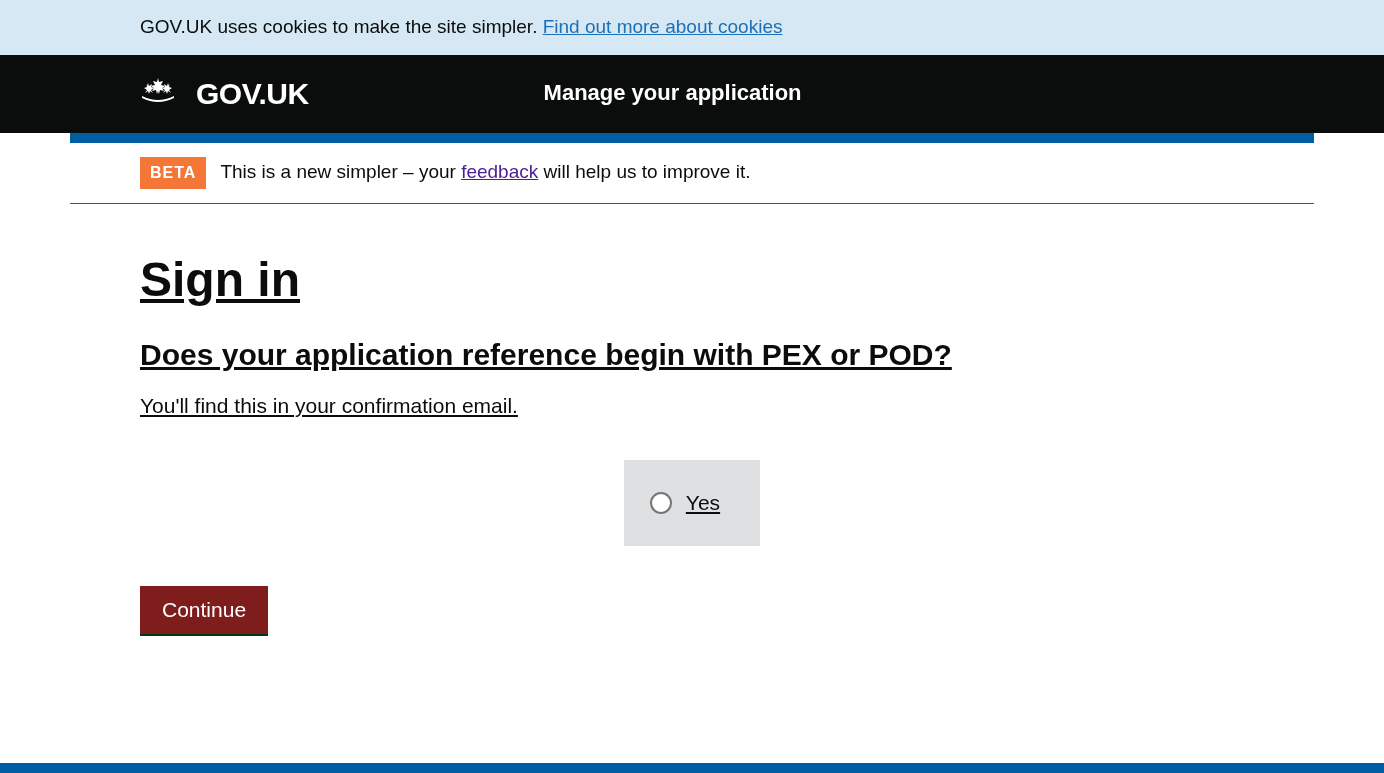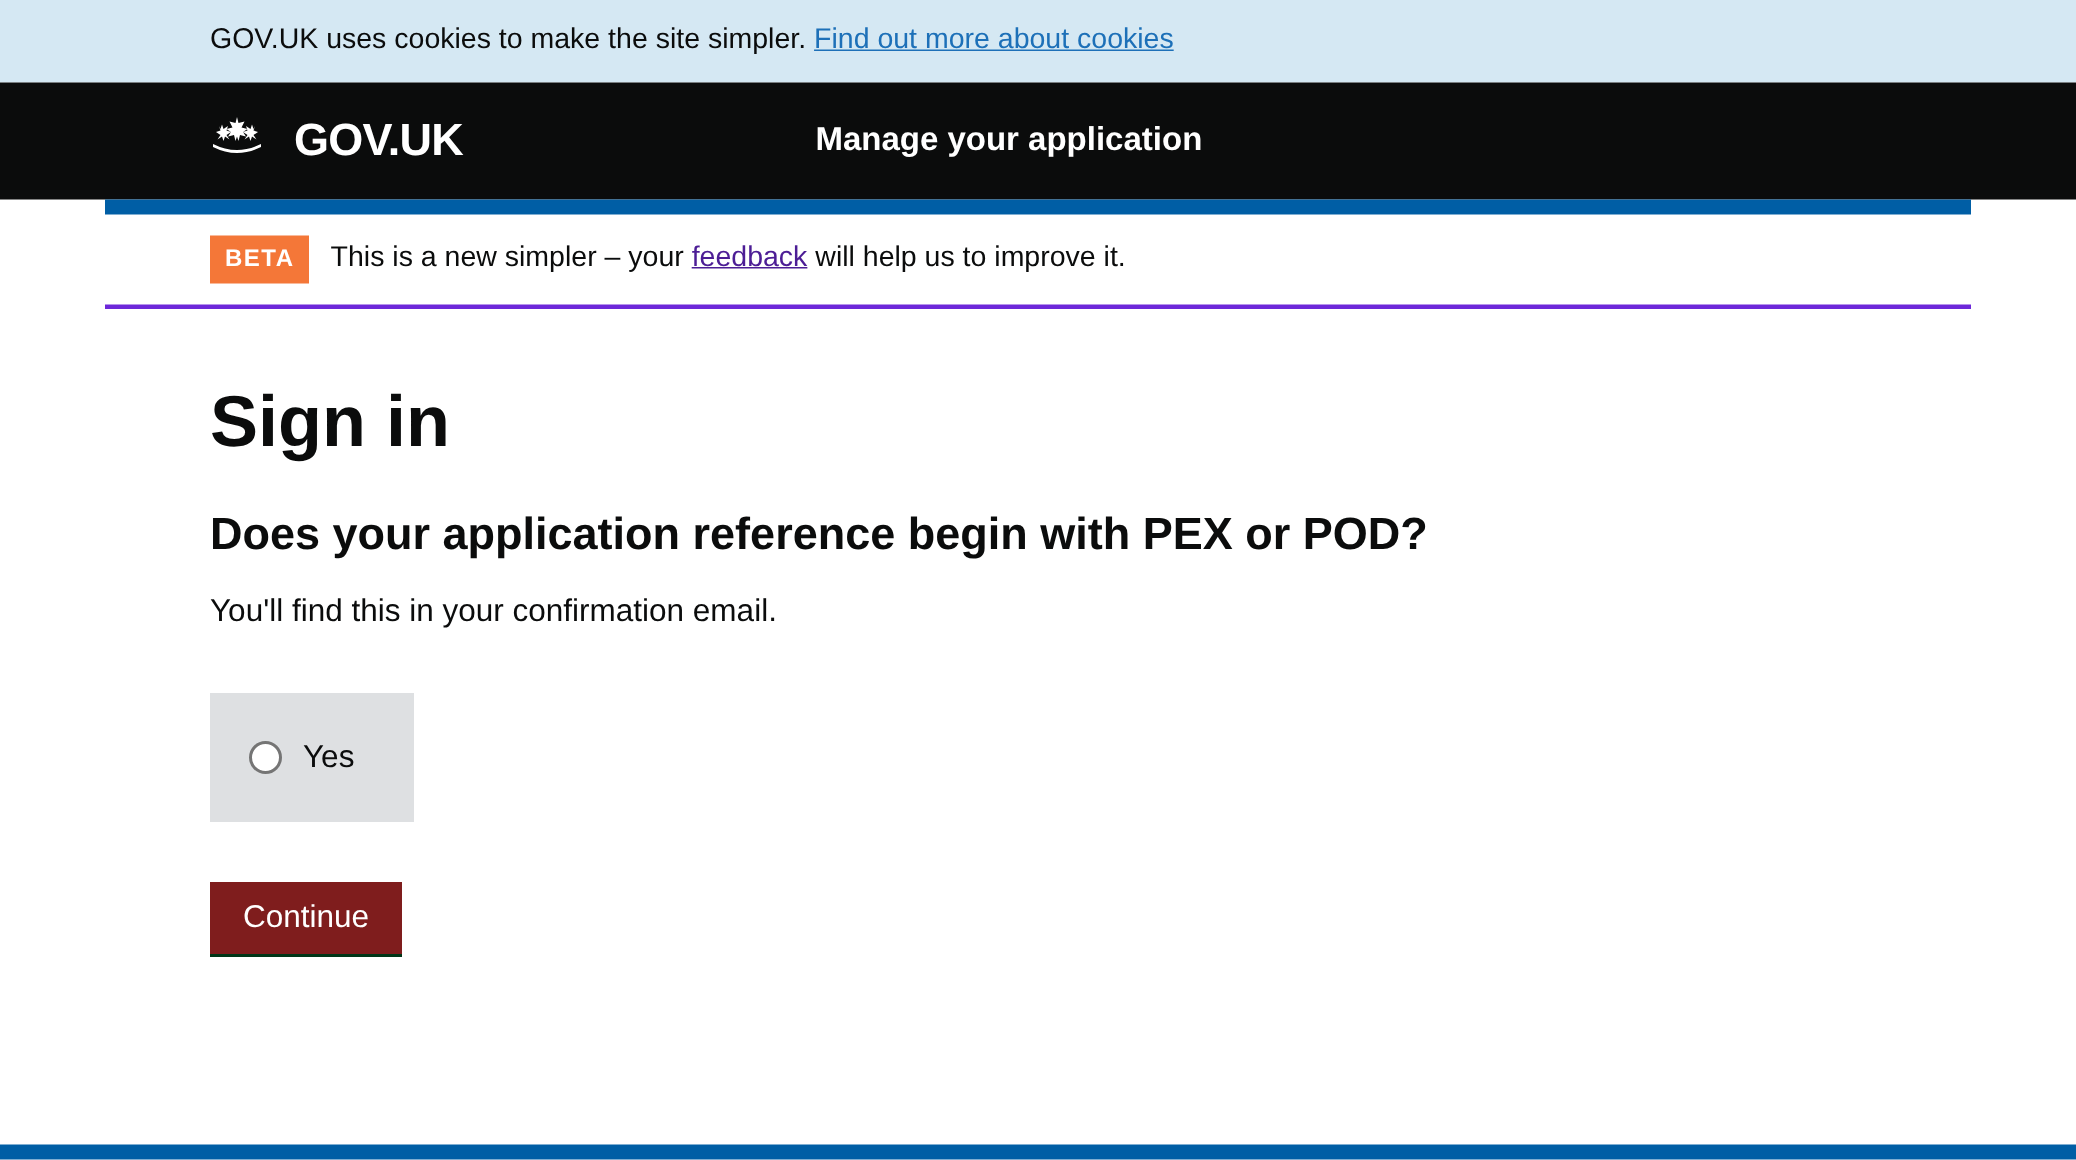--- a/index.html
+++ b/index.html
@@ -62,21 +62,21 @@
     .blue-bar {
       height: 10px;
       background-color: #005ea5;
       max-width: 1244px;
       margin: 0 auto;
     }
     .phase-banner {
       max-width: 1244px;
       margin: 0 auto;
       padding: 14px 70px 14px 70px;
-      border-bottom: 3px solid #6d28d9;
+      border-bottom: 1px solid #6d28d9;
       display: flex;
       align-items: center;
       gap: 14px;
     }
     .phase-tag {
       background-color: #f47738;
       color: #ffffff;
       font-size: 16px;
       font-weight: 700;
       padding: 5px 10px;
@@ -86,20 +86,21 @@
       font-size: 19px;
     }
     .phase-text a {
       color: #4c1d95;
       text-decoration: underline;
     }
     .main-content {
       max-width: 1244px;
       margin: 0 auto;
       padding: 50px 70px 80px 70px;
+      text-decoration: underline;
     }
     h1 {
       font-size: 48px;
       font-weight: 700;
       margin-bottom: 30px;
       line-height: 1.1;
     }
     h2 {
       font-size: 30px;
       font-weight: 700;
@@ -107,20 +108,21 @@
       line-height: 1.2;
     }
     .hint-text {
       font-size: 21px;
       margin-bottom: 40px;
     }
     .radio-group {
       display: flex;
       gap: 14px;
       margin-bottom: 40px;
+      justify-content: center;
     }
     .radio-item {
       background-color: #dee0e2;
       padding: 28px 40px 28px 26px;
       display: flex;
       align-items: center;
       gap: 14px;
       cursor: pointer;
     }
     .radio-button {

